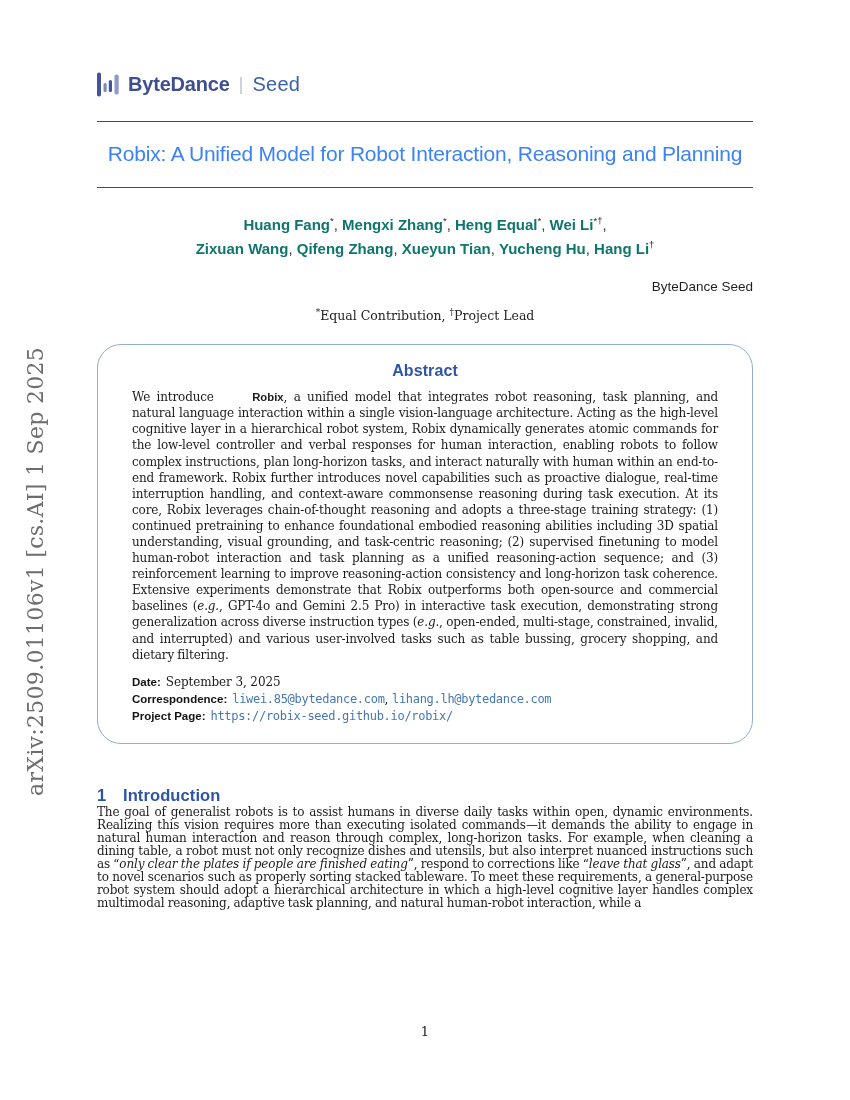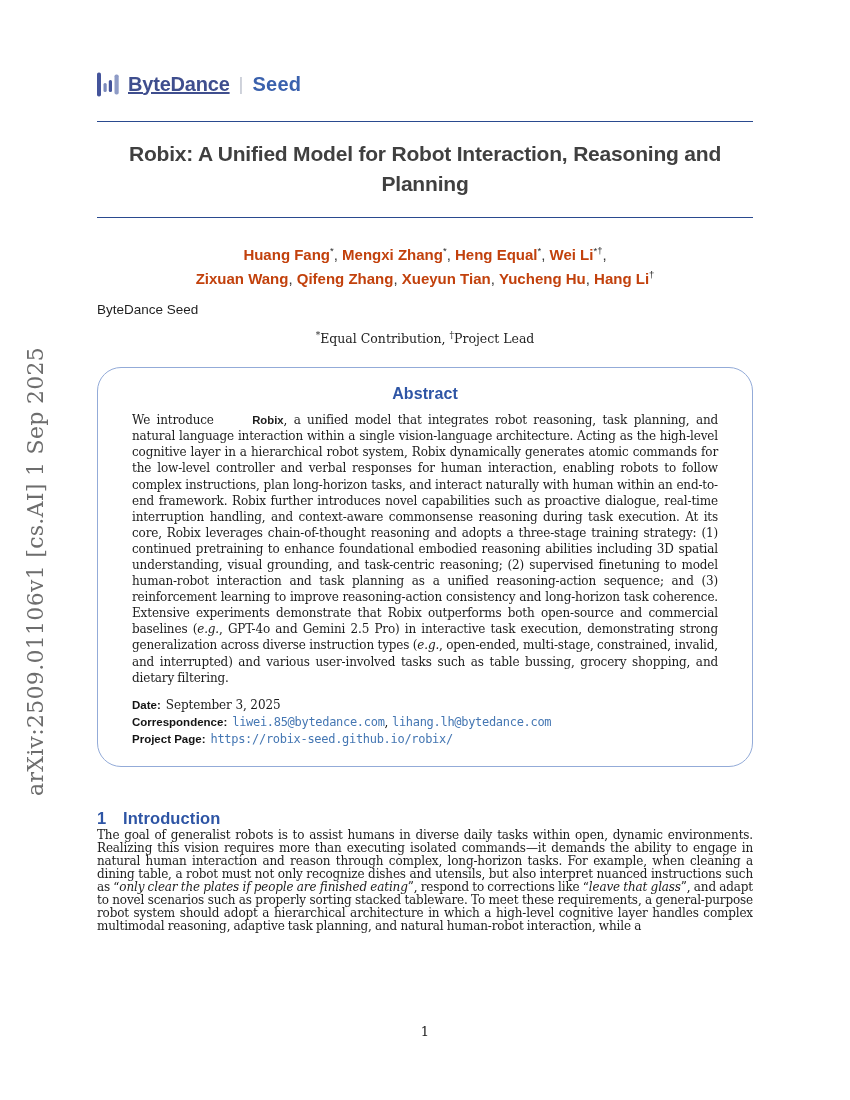--- a/index.html
+++ b/index.html
@@ -11,38 +11,38 @@
     color:#1b1b1b;
   }
   .content{
     margin-left:97px;
     width:656px;
     padding-top:70px;
   }
   
   .logo-row{display:flex;align-items:center;height:28px;}
   .logo-mark{display:block;margin-right:8px;}
-  .logo-brand{font-size:20px;font-weight:700;color:#3f4e8e;letter-spacing:-0.2px;text-decoration:underline;}
+  .logo-brand{font-size:20px;font-weight:700;color:#3f4e8e;letter-spacing:-0.2px;}
   .logo-divider{font-size:19px;color:#c3c7d2;margin:0 9px;font-weight:400;}
-  .logo-product{font-size:20px;font-weight:700;color:#3a61ad;letter-spacing:0.2px;}
+  .logo-product{font-size:20px;font-weight:400;color:#3a61ad;letter-spacing:0.2px;}
   
   .rule{height:0;border-top:1.4px solid #2a4a8f;}
   .rule-top{margin-top:23px;}
   .title{
     text-align:center;
-    font-size:21px;font-weight:700;line-height:30px;
-    letter-spacing:-0.2px;color:#404040;
+    font-size:21px;font-weight:400;line-height:30px;
+    letter-spacing:-0.2px;color:#3b82f6;
     padding:17px 8px 18px 8px;
   }
   
   .authors{margin-top:23px;text-align:center;font-size:15px;line-height:20px;color:#222;}
-  .author-name{font-weight:700;color:#c2410c;}
+  .author-name{font-weight:700;color:#0f766e;}
   .author-sep{font-weight:400;color:#3a3a3a;}
   .authors sup{font-size:9.5px;font-weight:400;color:#2c2c2c;}
-  .affiliation{margin-top:13px;text-align:left;font-size:13.5px;font-weight:500;color:#1f1f1f;}
+  .affiliation{margin-top:20px;text-align:right;font-size:13.5px;font-weight:500;color:#1f1f1f;}
   .contrib-note{
     margin-top:13px;text-align:center;
     font-family:"DejaVu Serif",serif;font-size:12.5px;color:#242424;
   }
   .contrib-note sup{font-size:9px;}
   
   .abstract-box{
     margin-top:21px;
     border:1.2px solid #93abd8;
     border-radius:24px;

